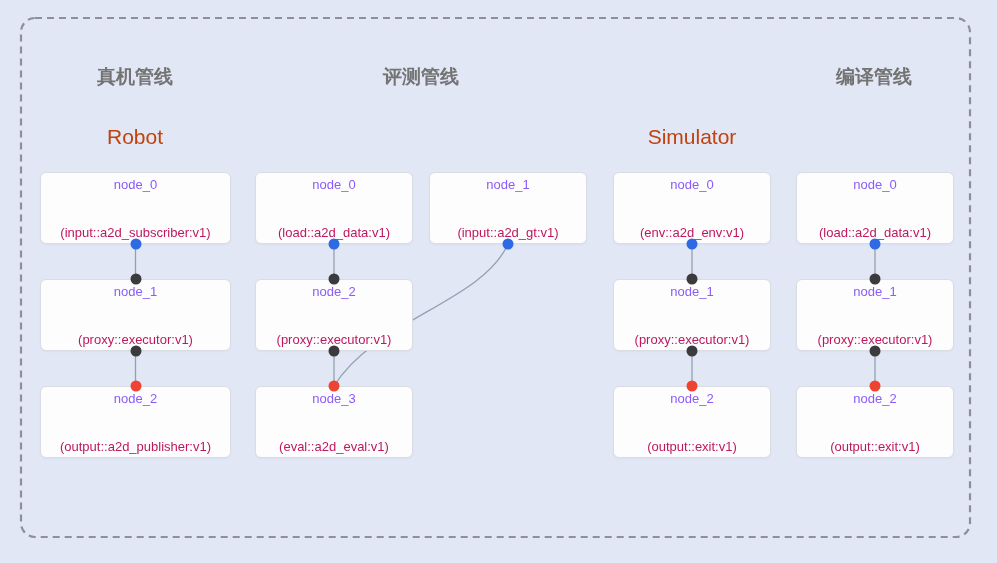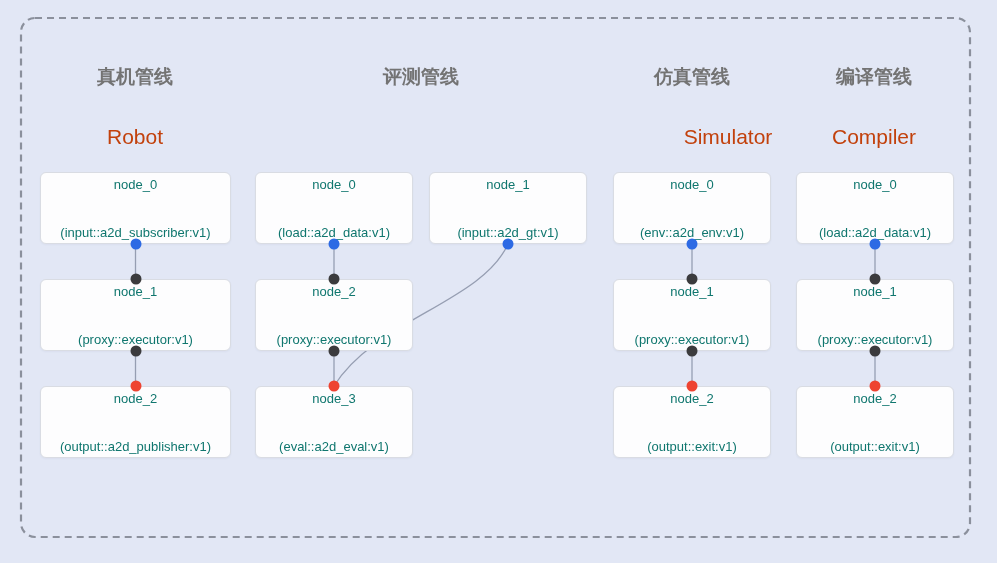--- a/index.html
+++ b/index.html
@@ -55,27 +55,27 @@
     display: flex;
     flex-direction: column;
     justify-content: center;
     align-items: center;
     z-index: 2;
     box-shadow: 0 1px 2px rgba(60,70,110,0.05);
   }
   .node-name {
     font-size: 13px;
     line-height: 21px;
-    color: #0f766e;
+    color: #8b5cf6;
     white-space: nowrap;
   }
   .node-type {
     font-size: 13px;
     line-height: 21px;
-    color: #0f766e;
+    color: #be185d;
     white-space: nowrap;
     margin-top: 27px;
   }
   
   .col-robot   { left: 40px;  width: 191px; }
   .col-eval-a  { left: 255px; width: 158px; }
   .col-eval-b  { left: 429px; width: 158px; }
   .col-sim     { left: 613px; width: 158px; }
   .col-comp    { left: 796px; width: 158px; }
   
@@ -113,24 +113,22 @@
     <line x1="692" y1="244" x2="692" y2="279" stroke="#969eb2" stroke-width="1.3"></line>
     <line x1="692" y1="351" x2="692" y2="386" stroke="#969eb2" stroke-width="1.3"></line>
 
     <line x1="875" y1="244" x2="875" y2="279" stroke="#969eb2" stroke-width="1.3"></line>
     <line x1="875" y1="351" x2="875" y2="386" stroke="#969eb2" stroke-width="1.3"></line>
   </svg>
 
   <div class="pipe-title-zh" style="left:35px">真机管线</div>
   <div class="pipe-title-en" style="left:35px">Robot</div>
   <div class="pipe-title-zh" style="left:321px">评测管线</div>
-  <div class="pipe-title-zh" style="left:592px">仿真管线</div>
-  <div class="pipe-title-en" style="left:628px">Simulator</div>
+  <div class="pipe-title-en" style="left:592px">Simulator</div>
   <div class="pipe-title-zh" style="left:774px">编译管线</div>
-  <div class="pipe-title-en" style="left:774px">Compiler</div>
 
   <div class="node col-robot row-1">
     <div class="node-name">node_0</div>
     <div class="node-type">(input::a2d_subscriber:v1)</div>
   </div>
   <div class="node col-robot row-2">
     <div class="node-name">node_1</div>
     <div class="node-type">(proxy::executor:v1)</div>
   </div>
   <div class="node col-robot row-3">

